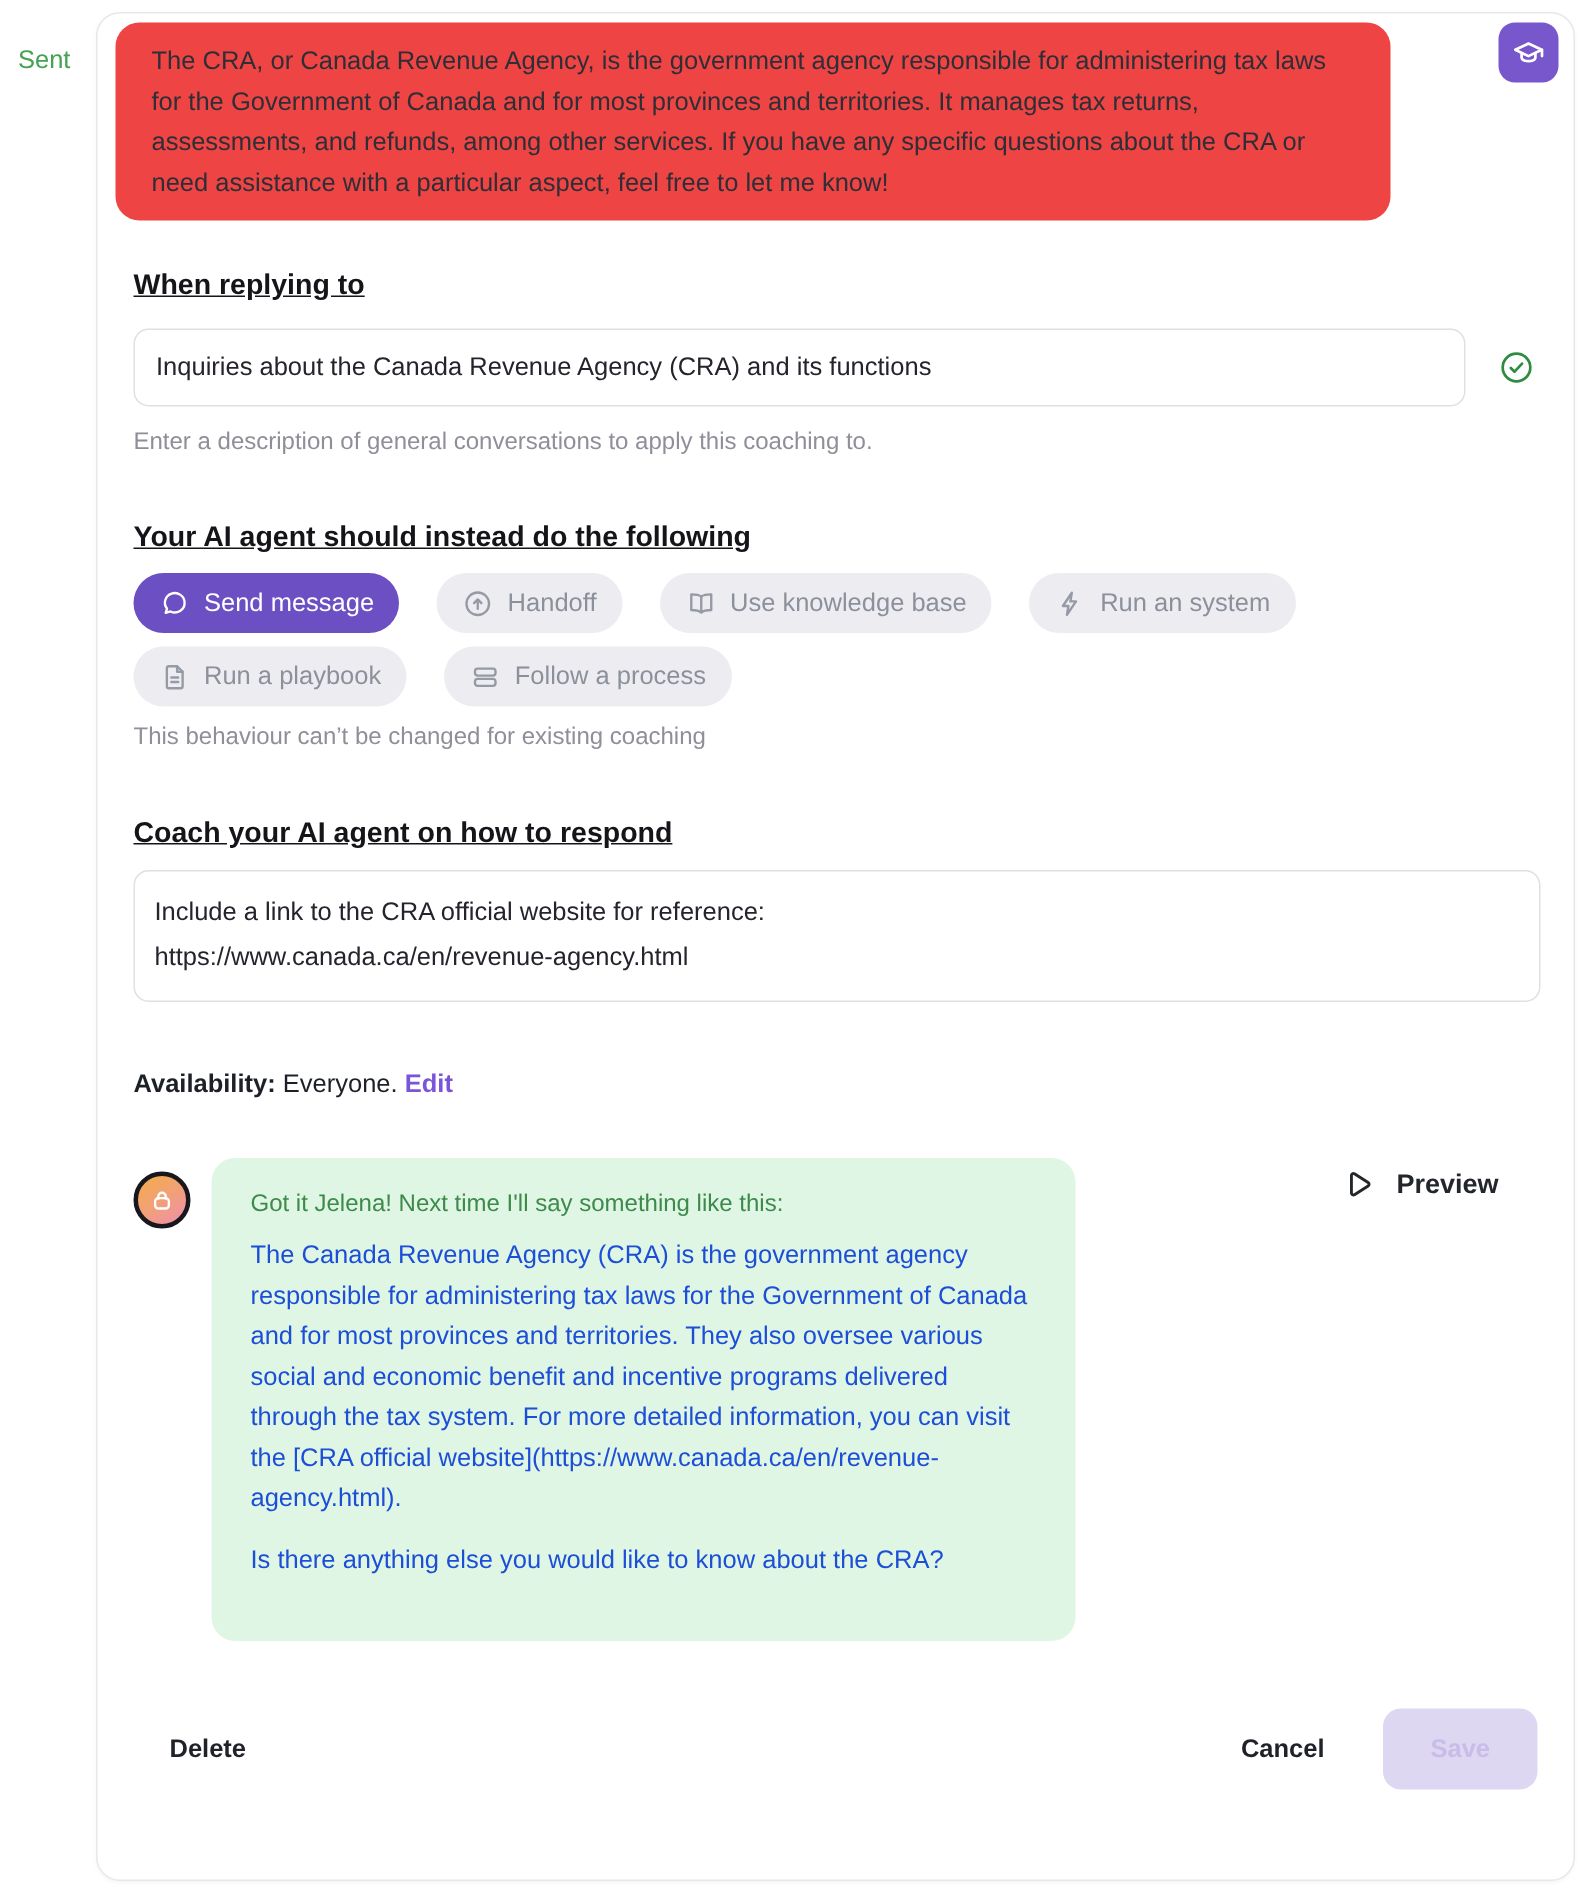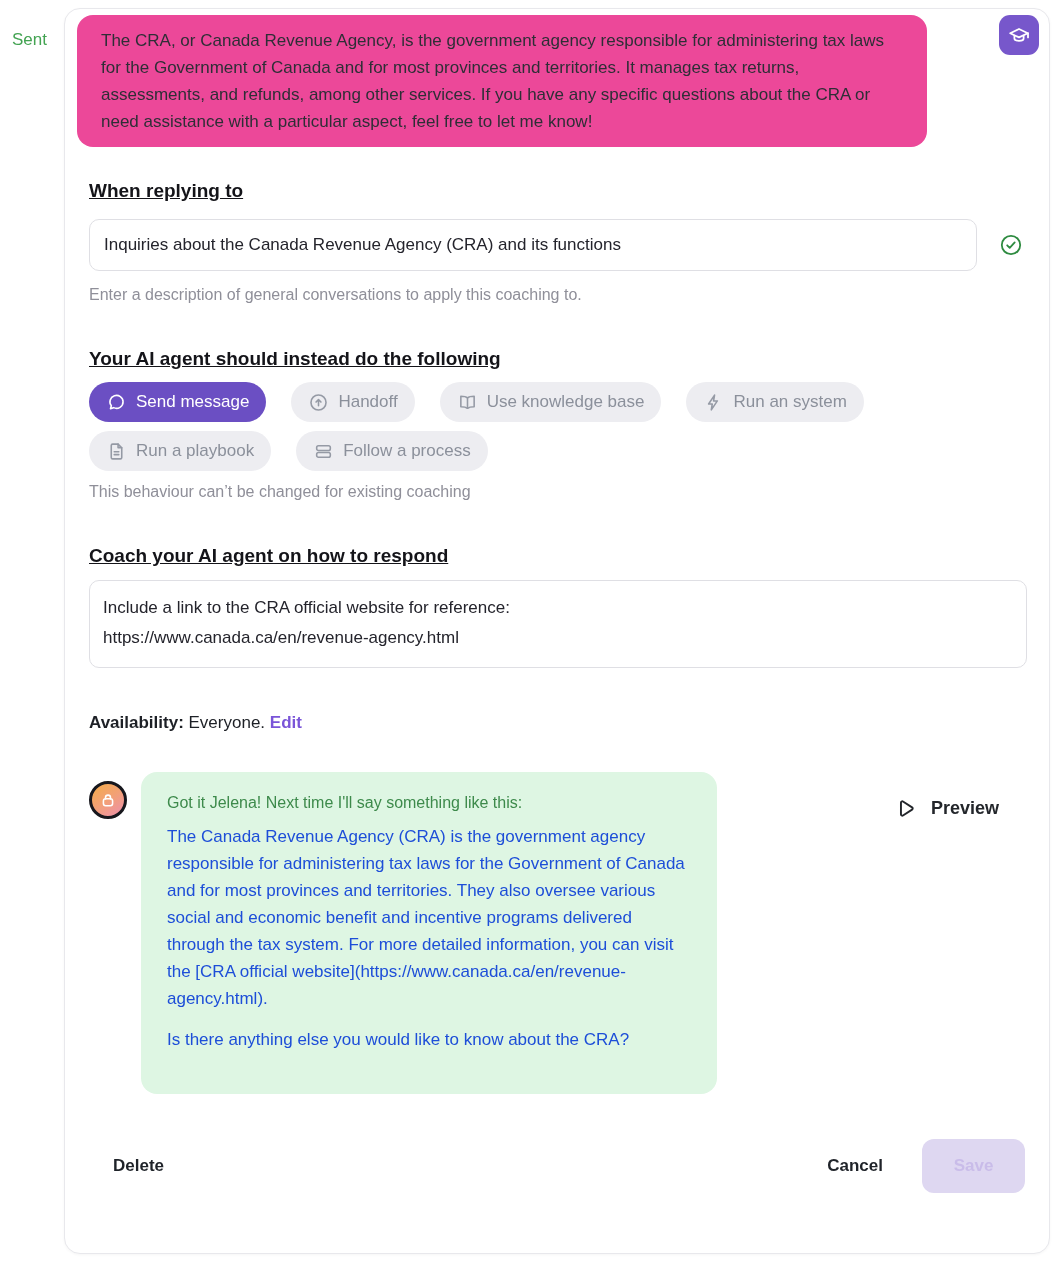--- a/index.html
+++ b/index.html
@@ -9,21 +9,21 @@
 
   .sent-label { position: absolute; left: 12px; top: 30px; font-size: 17px; color: #43a352; }
 
   .card { position: absolute; left: 64px; top: 8px; width: 986px; height: 1246px;
     background: #fff; border: 1px solid #e8e8ec; border-radius: 16px;
     box-shadow: 0 1px 3px rgba(0,0,0,.04); padding: 6px 24px 0 24px; }
 
   .grad-tile { position: absolute; top: 6px; right: 10px; width: 40px; height: 40px;
     border-radius: 11px; background: #7757cb; display: flex; align-items: center; justify-content: center; }
 
-  .recv-bubble { margin-left: -12px; width: 850px; background: #ec4899; border-radius: 16px;
+  .recv-bubble { margin-left: -12px; width: 850px; background: #ef4444; border-radius: 16px;
     padding: 12px 24px; font-size: 17px; line-height: 27px; color: #2e2e36; }
 
   h3 { font-size: 19px; font-weight: 700; color: #141419; line-height: 22px; text-decoration: underline; }
   .h-when  { margin-top: 33px; }
   .h-agent { margin-top: 44px; }
   .h-coach { margin-top: 44px; }
 
   .input-row { margin-top: 17px; display: flex; align-items: center; }
   .text-input { width: 888px; height: 52px; border: 1px solid #dfdfe4; border-radius: 10px;
     padding: 0 14px; font-size: 17px; color: #24242c; font-family: inherit; outline: none; background: #fff; }
@@ -51,21 +51,21 @@
 
   .preview-section { margin-top: 39px; display: flex; align-items: flex-start; }
   .avatar { flex: none; margin-top: 9px; width: 38px; height: 38px; border: 3px solid #17171d;
     border-radius: 50%; background: linear-gradient(145deg, #f4ab4d 5%, #f2a077 50%, #ee8fae 100%);
     display: flex; align-items: center; justify-content: center; }
   .green-bubble { margin-left: 14px; width: 576px; background: #def6e3; border-radius: 16px;
     padding: 22px 26px 41px; }
   .gb-header { font-size: 16px; color: #3d8a4b; margin-bottom: 11px; }
   .gb-p { font-size: 17px; line-height: 27px; color: #1d4ed8; }
   .gb-p + .gb-p { margin-top: 14px; }
-  .preview-btn { margin-left: auto; margin-right: 26px; margin-top: 25px;
+  .preview-btn { margin-left: auto; margin-right: 26px; margin-top: 6px;
     display: flex; align-items: center; gap: 15px; background: none; border: none;
     font-size: 18px; font-weight: 600; color: #23262b; font-family: inherit; cursor: pointer; }
 
   .footer { margin-top: 45px; display: flex; align-items: center; }
   .btn-ghost { background: none; border: none; font-size: 17px; font-weight: 600;
     color: #1f2329; font-family: inherit; cursor: pointer; }
   .btn-delete { margin-left: 24px; }
   .footer-right { margin-left: auto; display: flex; align-items: center; gap: 39px; }
   .btn-save { width: 103px; height: 54px; border: none; border-radius: 12px;
     background: #ded7f1; color: #c9bce9; font-size: 17px; font-weight: 600;

